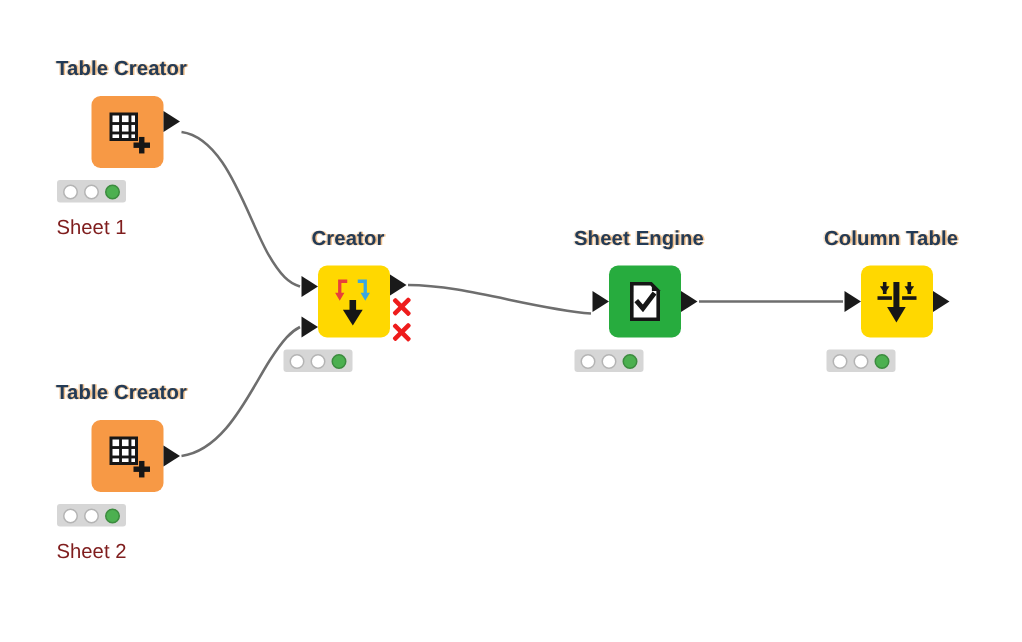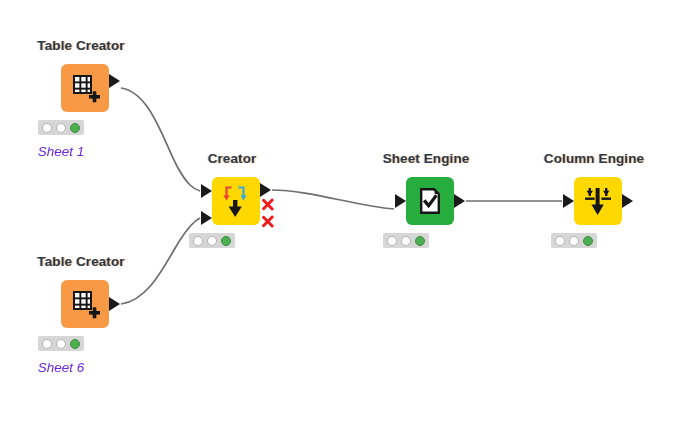--- a/index.html
+++ b/index.html
@@ -85,22 +85,21 @@
     background: #4cb050;
     border-color: #3c8c3f;
   }
   .node-annot {
     position: absolute;
     left: 50%;
     transform: translateX(-50%);
     top: 80px;
     white-space: nowrap;
     font-size: 13.5px;
-    color: #6d28d9;
-    font-style: italic;
+    color: #7f1d1d;
   }
 
   
   .port {
     position: absolute;
     width: 0;
     height: 0;
     border-top: 7px solid transparent;
     border-bottom: 7px solid transparent;
     border-left: 11px solid #1a1a1a;
@@ -207,21 +206,21 @@
           </g>
         </svg>
       </div>
       <div class="port out" style="top:17px;"></div>
     </div>
     <div class="node-status">
       <span class="lamp"></span>
       <span class="lamp"></span>
       <span class="lamp green"></span>
     </div>
-    <div class="node-annot">Sheet 6</div>
+    <div class="node-annot">Sheet 2</div>
   </div>
 
   <div class="node" style="left:212px; top:177px;">
     <div class="node-title">Creator</div>
     <div class="node-box yellow">
       <div class="icon-wrap">
         <svg width="48" height="48" viewBox="0 0 48 48">
 
           <g stroke="#e8403a" stroke-width="2.2" fill="none">
             <path d="M 19.5 10.5 L 14.5 10.5 L 14.5 19"></path>
@@ -267,21 +266,21 @@
     </div>
     <div class="node-status">
       <span class="lamp"></span>
       <span class="lamp"></span>
       <span class="lamp green"></span>
     </div>
     <div class="node-annot"></div>
   </div>
 
   <div class="node" style="left:574px; top:177px;">
-    <div class="node-title">Column Engine</div>
+    <div class="node-title">Column Table</div>
     <div class="node-box yellow">
       <div class="icon-wrap">
         <svg width="48" height="48" viewBox="0 0 48 48">
 
           <rect x="11" y="20.5" width="9.6" height="2.4" fill="#161616"></rect>
           <rect x="14.6" y="11" width="2.4" height="8" fill="#161616"></rect>
           <path d="M 15.8 18.6 L 12.6 13.8 L 19 13.8 Z" fill="#161616"></path>
 
           <rect x="27.4" y="20.5" width="9.6" height="2.4" fill="#161616"></rect>
           <rect x="31" y="11" width="2.4" height="8" fill="#161616"></rect>

